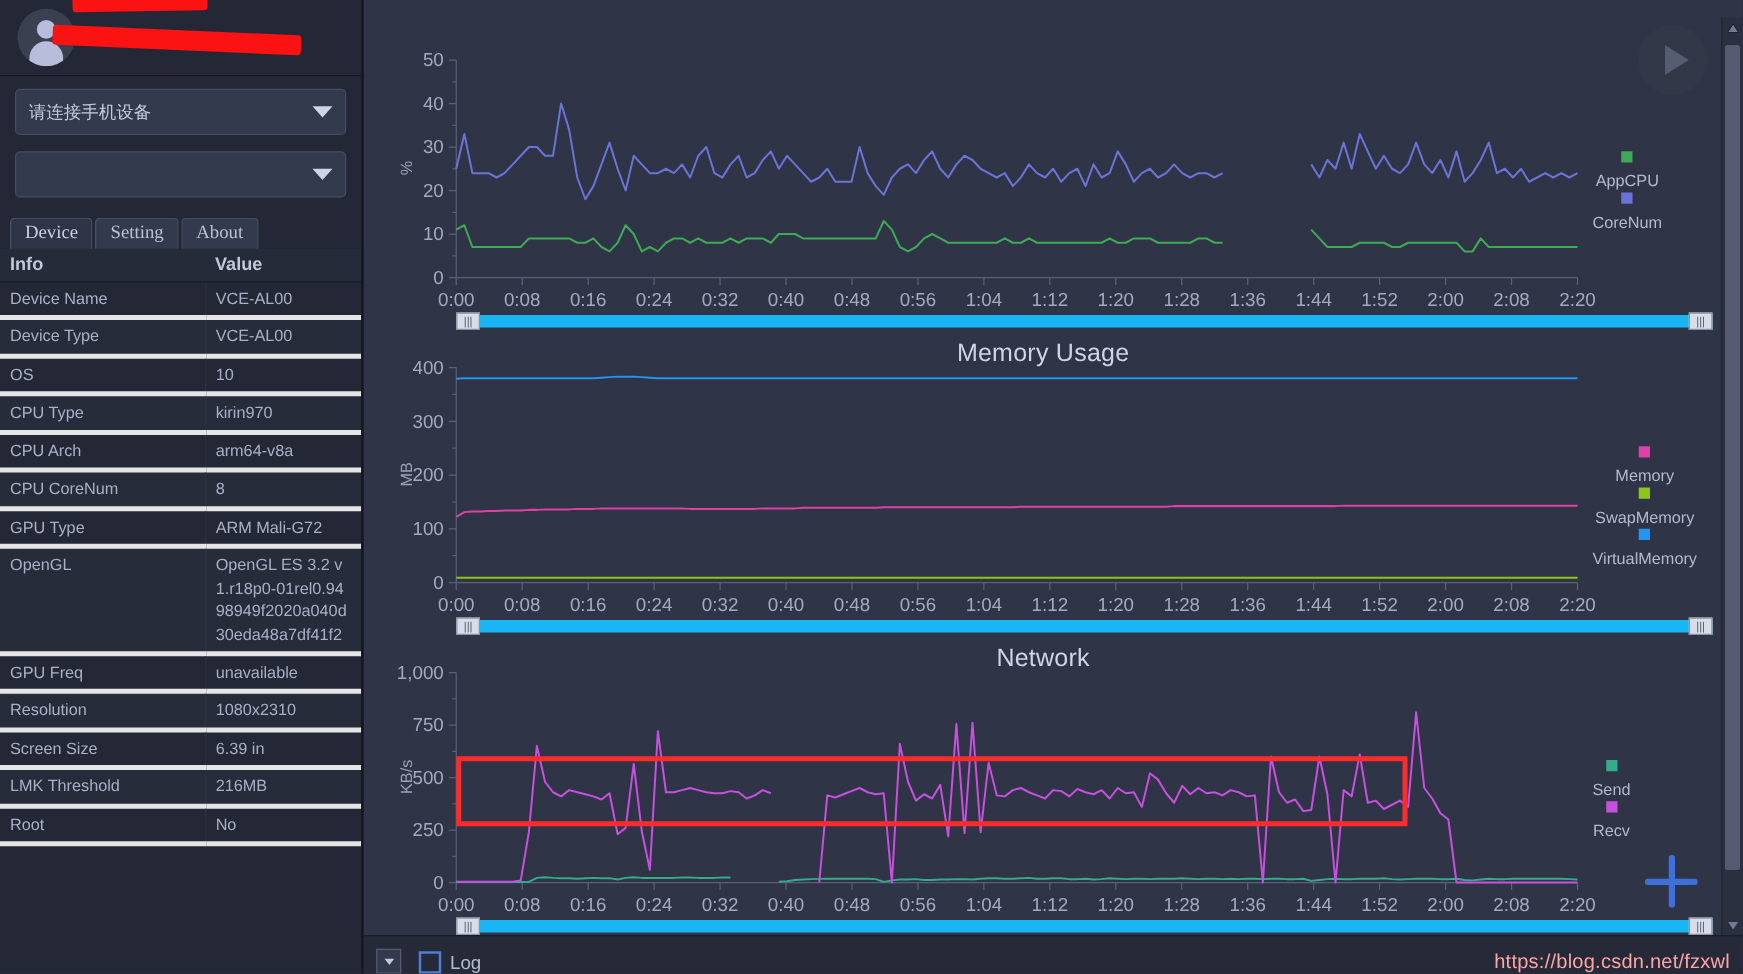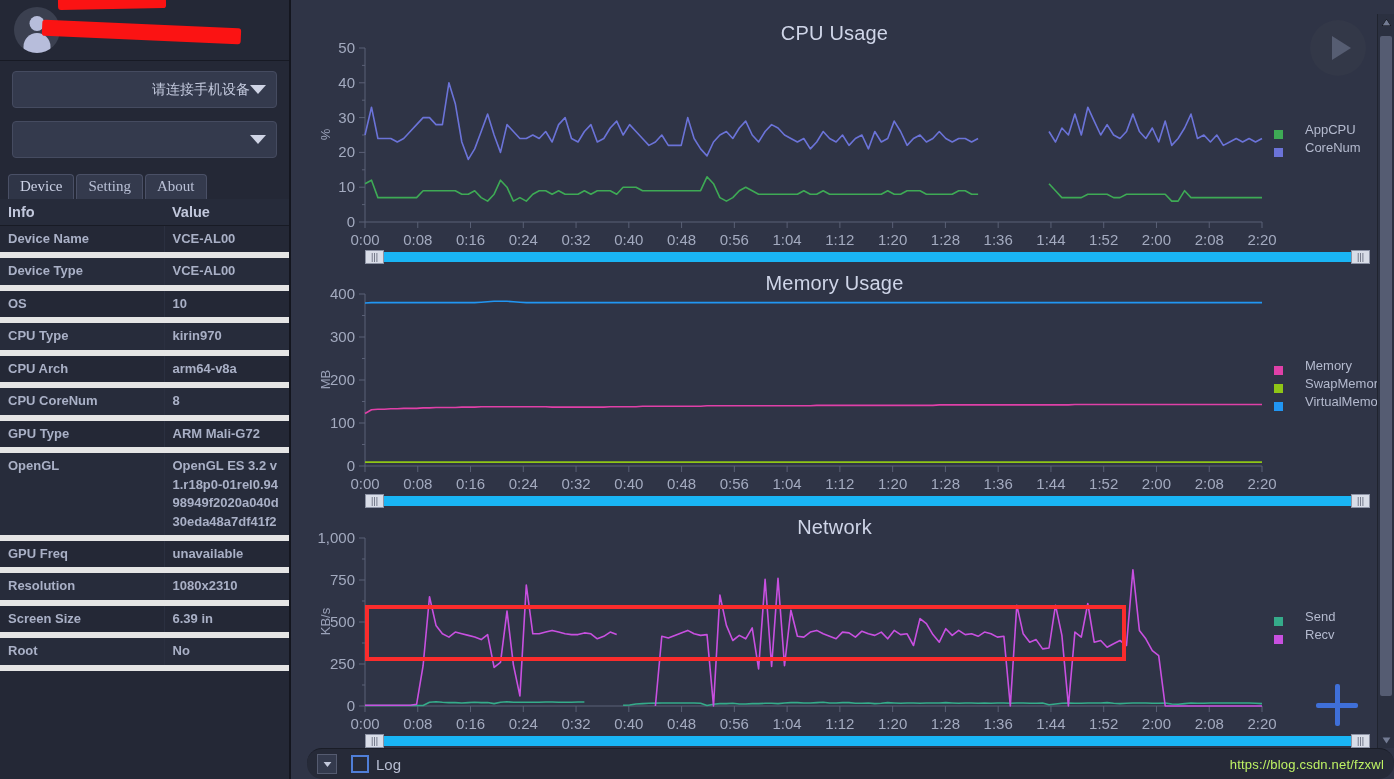--- a/index.html
+++ b/index.html
@@ -20,38 +20,38 @@
           width:15px;height:15px;border-radius:50%;background:#b7bddb;}
   .avatar::after{content:"";position:absolute;left:50%;top:26px;transform:translateX(-50%);
           width:27px;height:20px;border-radius:14px 14px 0 0;background:#b7bddb;}
   .redact{position:absolute;background:#fb1313;border-radius:3px;}
   .r1{left:58px;top:-4px;width:108px;height:13px;transform:rotate(-1deg);}
   .r2{left:42px;top:24px;width:199px;height:16px;transform:rotate(2.5deg);}
 
   .sel-wrap{padding:10px 12px 0 12px;}
   .select{height:37px;background:#343a4d;border:1px solid #454b60;border-radius:4px;
           display:flex;align-items:center;padding:0 10px;box-sizing:border-box;
-          font-size:14px;color:#c3c9dd;margin-bottom:13px;position:relative;cursor:pointer;text-align:right;}
+          font-size:14px;color:#c3c9dd;margin-bottom:13px;position:relative;cursor:pointer;}
   .select .lbl{flex:1;overflow:hidden;white-space:nowrap;}
   .caret{width:0;height:0;border-left:8px solid transparent;border-right:8px solid transparent;
          border-top:9px solid #cfd4e5;}
 
   .tabs{display:flex;padding:0 8px;align-items:flex-end;height:28px;font-family:Liberation Serif, serif;}
   .tab{background:#343a4d;border:1px solid #4a5066;border-bottom:none;
        border-radius:4px 4px 0 0;padding:3px 11px 4px 11px;font-size:15px;
        color:#b9c0d6;cursor:pointer;margin-right:2px;}
   .tab.active{background:#2f3547;color:#ccd2e6;}
 
   .tblwrap{flex:1;overflow:hidden;}
   table.info{width:100%;border-collapse:collapse;font-size:13px;table-layout:fixed;}
   table.info th{background:#262b3a;color:#c2c8dc;font-weight:bold;text-align:left;
        padding:5px 8px;font-size:14.5px;border-bottom:1px solid #181b25;}
   table.info th:first-child{width:148px;}
-  table.info td{color:#a9b0c6;font-weight:bold;padding:4px 8px;vertical-align:top;
-       border-bottom:6px solid #e5e5e5;line-height:1.42;word-break:break-all;}
+  table.info td{color:#a9b0c6;font-weight:normal;padding:4px 8px;vertical-align:top;
+       border-bottom:4px solid #e5e5e5;line-height:1.42;word-break:break-all;}
   table.info td:first-child{border-right:1px solid #2b3040;color:#aab1c7;word-break:normal;}
   table.info tr:nth-child(odd) td{background:#242836;}
   table.info tr:nth-child(even) td{background:#272c3b;}
 
   
   .main{flex:1;height:779px;position:relative;background:#2f3446;overflow:hidden;}
 
   .topbar{height:14px;background:#262a38;position:relative;display:flex;align-items:center;}
   .tabstrip{position:absolute;left:80px;top:0;right:98px;height:14px;background:#a94e5c;
             display:flex;align-items:center;justify-content:center;overflow:hidden;}
@@ -64,21 +64,21 @@
   .chart{position:relative;width:100%;height:245px;}
   .chart.cpu{height:250px;}
   .chart.mem{height:244px;}
   .chart.net{height:240px;}
   .ctitle{text-align:center;font-size:20px;color:#cfd5e8;padding-top:8px;
           letter-spacing:.2px;}
   .plot{position:absolute;left:0;right:0;top:0;height:100%;}
   .ylab{position:absolute;font-size:13px;color:#9aa1b8;transform:rotate(-90deg);
         transform-origin:center;white-space:nowrap;}
   .legend{position:absolute;font-size:13px;color:#b4bace;line-height:18px;}
-  .legend .li{display:flex;align-items:flex-end;gap:22px;white-space:nowrap;}
+  .legend .li{display:flex;align-items:center;gap:6px;white-space:nowrap;flex-direction:column;}
   .swatch{width:9px;height:9px;display:inline-block;flex:none;}
 
   .scroller{position:absolute;left:74px;right:8px;height:14px;}
   .strack{position:absolute;left:0;right:0;top:2px;height:10px;background:#19b5f5;}
   .shandle{position:absolute;top:0;width:19px;height:14px;background:#d9dde8;
            border:1px solid #8d93a5;box-sizing:border-box;cursor:ew-resize;
            display:flex;align-items:center;justify-content:center;}
   .shandle span{font-size:9px;color:#555b6d;letter-spacing:0px;line-height:1;}
 
   .redbox{position:absolute;border:4px solid #fb2c2c;box-sizing:border-box;
@@ -94,29 +94,29 @@
   .plusbtn::before{left:50%;top:6px;width:5px;height:42px;margin-left:-2.5px;}
   .plusbtn::after{top:50%;left:6px;height:5px;width:42px;margin-top:-2.5px;}
 
   .vscroll{position:absolute;right:0;top:14px;bottom:31px;width:16px;background:#2b3040;
            border-left:1px solid #20242f;}
   .vs-up,.vs-dn{position:absolute;left:0;width:16px;height:16px;
         display:flex;align-items:center;justify-content:center;cursor:pointer;}
   .vs-up{top:0;} .vs-dn{bottom:0;}
   .vs-thumb{position:absolute;left:2px;width:12px;background:#555c72;border-radius:2px;cursor:pointer;}
 
-  .statusbar{position:absolute;left:16px;right:0;bottom:0;height:31px;background:#262a38;
-             border-top:1px solid #1a1d27;display:flex;align-items:center;padding:0 10px;
-             box-sizing:border-box;border-radius:15px;}
+  .statusbar{position:absolute;left:0;right:0;bottom:0;height:31px;background:#262a38;
+             border-top:1px solid #1a1d27;display:flex;align-items:flex-end;padding:0 10px;
+             box-sizing:border-box;}
   .sbtn{width:18px;height:18px;background:#343a4d;border:1px solid #555b70;
         display:flex;align-items:center;justify-content:center;cursor:pointer;flex:none;}
   .chk{width:14px;height:14px;border:2px solid #4f7ed8;background:transparent;
        margin-left:14px;flex:none;cursor:pointer;}
   .logtxt{font-size:15px;color:#b7bdd1;margin-left:7px;}
-  .wmark{margin-left:auto;font-size:13px;color:#bef264;letter-spacing:.2px;}
+  .wmark{margin-left:auto;font-size:16px;color:#fca5a5;letter-spacing:.2px;}
 </style>
 </head>
 <body>
 
 <div class="app">
 
   <div class="sidebar">
 
     <div class="profile">
       <div class="avatar"></div>
@@ -188,34 +188,37 @@
             </tr>
             <tr>
               <td>Resolution</td>
               <td>1080x2310</td>
             </tr>
             <tr>
               <td>Screen Size</td>
               <td>6.39 in</td>
             </tr>
             <tr>
+              <td>LMK Threshold</td>
+              <td>216MB</td>
+            </tr>
+            <tr>
               <td>Root</td>
               <td>No</td>
             </tr>
           </tbody>
       </table>
     </div>
   </div>
 
   <div class="main">
 
 
     <div class="charts">
       <div class="chart cpu">
-        <div class="ctitle">CPU Usage</div>
         <div class="plot" id="plot-cpu"><svg width="1087" height="250">
               <path d="M74 34 L74 208 L971 208" fill="none" stroke="#5a6076" stroke-width="1"></path>
               <line x1="68" x2="74" y1="208" y2="208" stroke="#5a6076"></line>
               <text x="64" y="213" text-anchor="end" fill="#a3aabf" font-size="15" font-family="&quot;Liberation Sans&quot;,sans-serif">0</text>
               <line x1="71" x2="74" y1="190.6" y2="190.6" stroke="#5a6076"></line>
               <line x1="68" x2="74" y1="173.2" y2="173.2" stroke="#5a6076"></line>
               <text x="64" y="178.2" text-anchor="end" fill="#a3aabf" font-size="15" font-family="&quot;Liberation Sans&quot;,sans-serif">10</text>
               <line x1="71" x2="74" y1="155.79999999999998" y2="155.79999999999998" stroke="#5a6076"></line>
               <line x1="68" x2="74" y1="138.39999999999998" y2="138.39999999999998" stroke="#5a6076"></line>
               <text x="64" y="143.39999999999998" text-anchor="end" fill="#a3aabf" font-size="15" font-family="&quot;Liberation Sans&quot;,sans-serif">20</text>

